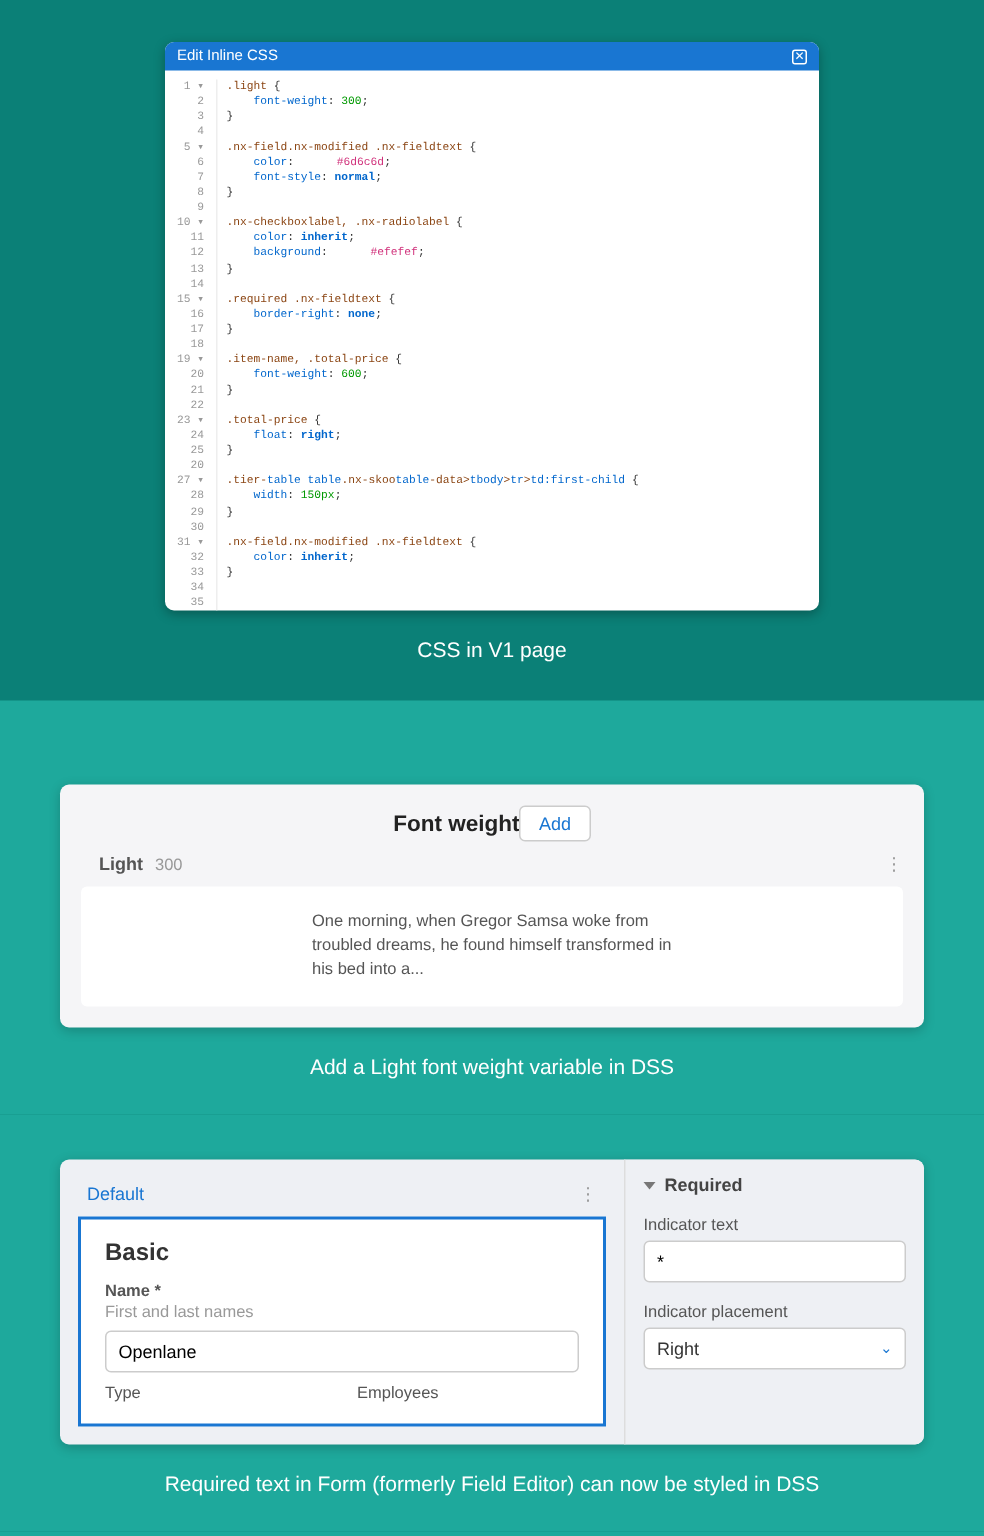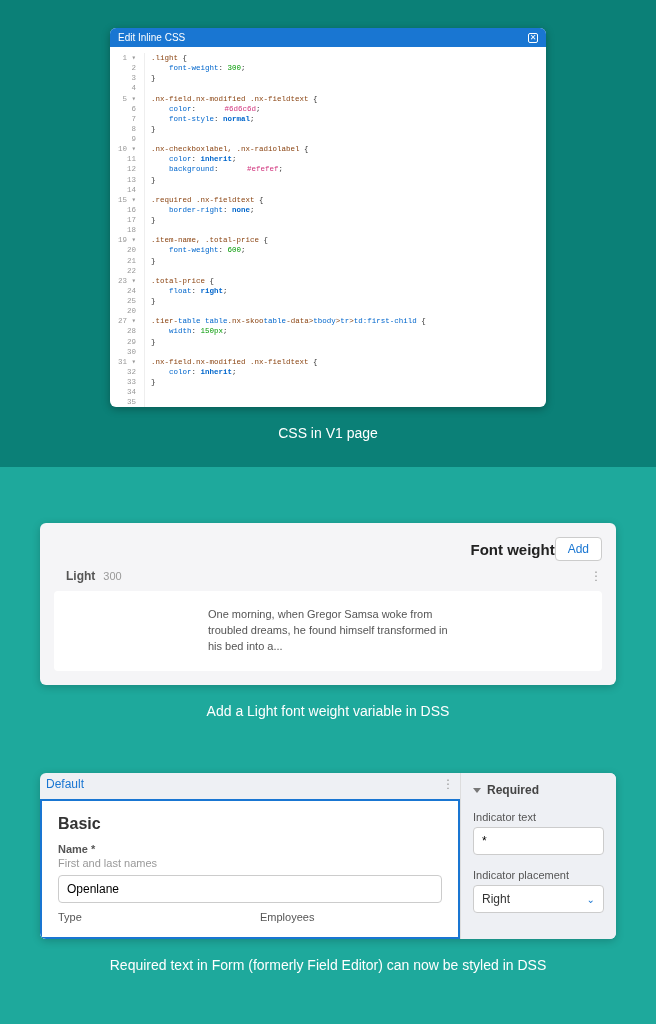--- a/index.html
+++ b/index.html
@@ -20,44 +20,44 @@
   .code .prop { color: #0066cc; }
   .code .kw { color: #0066cc; font-weight: bold; }
   .code .val-str { color: #009900; }
   .code .val-col { color: #d0317b; padding-left: 24px; }
   .code .tag { color: #0066cc; }
   .code .pseudo { color: #0066cc; }
 
   
   .s2 { background: #1ea99c; padding: 56px 40px 24px; }
   .fw-card { background: #f5f5f7; border-radius: 6px; padding: 10px 14px 14px; box-shadow: 0 2px 8px rgba(0,0,0,0.2); }
-  .fw-head { display: flex; justify-content: flex-end; align-items: center; padding: 4px 0 6px; }
+  .fw-head { display: flex; justify-content: center; align-items: center; padding: 4px 0 6px; }
   .fw-title { font-size: 15px; font-weight: 600; color: #222; }
   .fw-add { background: #fff; border: 1px solid #ccc; border-radius: 4px; padding: 4px 12px; font-size: 12px; color: #1976d2; cursor: pointer; }
   .fw-row { display: flex; align-items: baseline; gap: 8px; font-size: 12px; padding: 2px 0 8px; position: relative; margin-left: 12px; }
   .fw-row-name { color: #555; font-weight: 600; }
   .fw-row-val { color: #999; font-size: 11px; }
   .fw-row-menu { position: absolute; right: 0; color: #999; cursor: pointer; }
   .fw-sample { background: #fff; border-radius: 4px; padding: 16px 0; }
   .fw-sample-text { max-width: 240px; margin: 0 auto; font-size: 11px; font-weight: 300; color: #555; line-height: 1.45; }
 
   
   .s3 { background: #1ea99c; padding: 30px 40px 24px; }
   .form-panel { display: flex; background: #eef0f4; border-radius: 6px; box-shadow: 0 2px 8px rgba(0,0,0,0.2); overflow: hidden; }
-  .form-left { flex: 1; }
+  .form-left { flex: 1; padding: 12px; }
   .form-tab { font-size: 12px; color: #1976d2; padding: 4px 6px 8px; display: flex; justify-content: space-between; }
   .form-tab-menu { color: #999; cursor: pointer; }
   .form-box { background: #fff; border: 2px solid #1976d2; padding: 14px 16px; }
   .form-h { font-size: 16px; font-weight: 600; margin-bottom: 10px; }
   .form-label { font-size: 11px; color: #555; margin: 2px 0; font-weight: bold; }
   .form-hint { font-size: 11px; color: #999; margin-bottom: 6px; }
   .form-input { width: 100%; padding: 6px 8px; border: 1px solid #ccc; border-radius: 4px; font-size: 12px; margin-bottom: 8px; }
   .form-row { display: flex; gap: 20px; }
   .form-row > div { flex: 1; font-size: 11px; color: #555; }
-  .form-right { width: 156px; background: #eef0f4; border-left: 1px solid #ddd; padding: 10px 12px; }
+  .form-right { width: 200px; background: #eef0f4; border-left: 1px solid #ddd; padding: 10px 12px; }
   .fr-collapse { display: flex; align-items: center; gap: 6px; font-size: 12px; font-weight: 600; color: #444; margin-bottom: 14px; cursor: pointer; }
   .chev-d { display: inline-block; width: 0; height: 0; border-left: 4px solid transparent; border-right: 4px solid transparent; border-top: 5px solid #777; }
   .fr-label { font-size: 11px; color: #555; margin: 14px 0 4px; }
   .fr-input { width: 100%; padding: 6px 8px; border: 1px solid #ccc; border-radius: 4px; font-size: 12px; background: #fff; }
   .fr-select { width: 100%; padding: 6px 8px; border: 1px solid #ccc; border-radius: 4px; font-size: 12px; background: #fff; display: flex; justify-content: space-between; align-items: center; cursor: pointer; }
   .chev-dn-blue { color: #1976d2; font-size: 10px; }
 
   
   .s4 { background: #1ea99c; padding: 30px 40px 34px; }
 </style>

